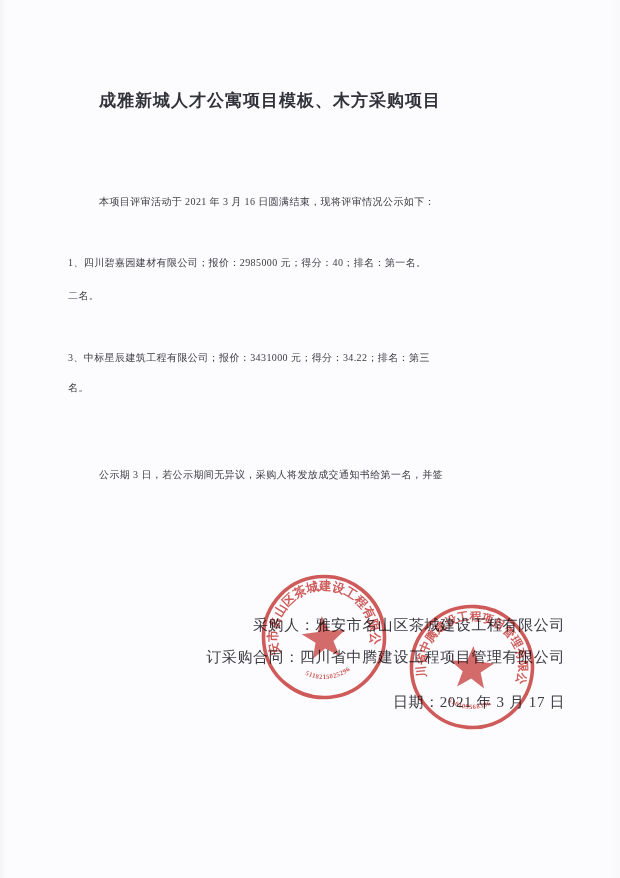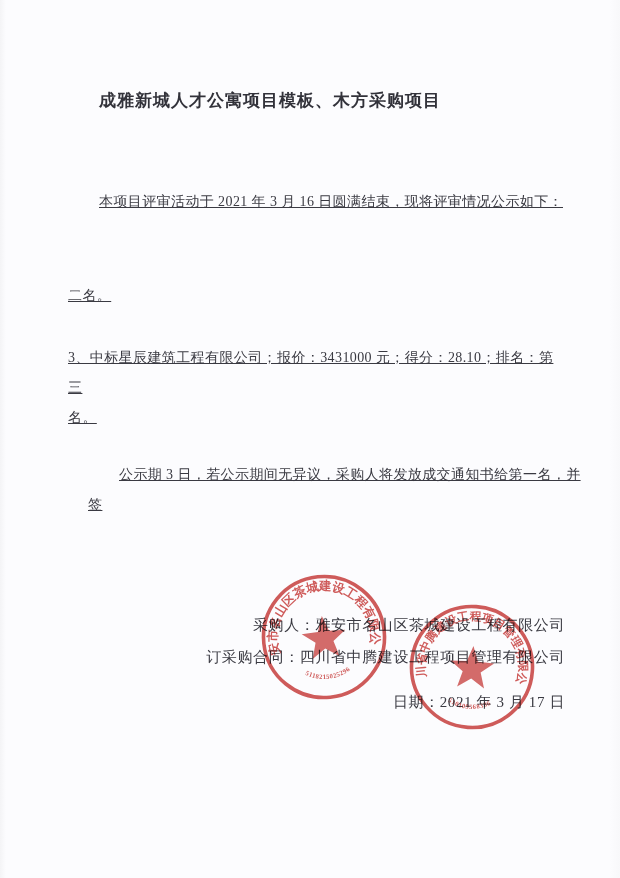--- a/index.html
+++ b/index.html
@@ -11,28 +11,28 @@
     background-image:linear-gradient(90deg, #f4f4f6 0px, #fcfcfe 6px, #fcfcfe 610px, #f8f8fa 620px);
     overflow:hidden;
     font-family:"Liberation Serif","DejaVu Serif",serif;
     color:#3a3a42;
   }
   .title{
     position:absolute;left:0;top:84px;width:540px;
     text-align:center;font-weight:bold;font-size:17px;line-height:33px;
     color:#32323a;letter-spacing:1px;
   }
-  .bodytext{font-size:14px;letter-spacing:0.4px;text-decoration:underline;}
+  .bodytext{font-size:10px;letter-spacing:0.4px;}
   .para{position:absolute;left:68px;width:496px;line-height:30px;}
   .indent{text-indent:31px;}
   .intro{top:187px;}
   .item1{top:248px;}
   .item2{top:281px;}
   .item3{top:343px;}
-  .closing{top:460px;margin-left:20px;}
+  .closing{top:460px;}
   .sig{position:absolute;right:55px;text-align:left;white-space:nowrap;font-size:15px;letter-spacing:0.6px;color:#3a3a42;}
   .sig-purchaser{top:616px;}
   .sig-agency{top:648px;}
   .sig-date{top:693px;}
   .stamp{
     position:absolute;width:140px;height:140px;
     mix-blend-mode:multiply;opacity:0.88;
   }
   .stamp-purchaser{left:254px;top:567px;transform:rotate(-6deg);}
   .stamp-agency{left:402px;top:597px;transform:rotate(4deg);}
@@ -42,27 +42,30 @@
 <body>
 
 <div class="page">
 
   <div class="title">
     <div>成雅新城人才公寓项目模板、木方采购项目</div>
   </div>
 
   <div class="para bodytext intro indent">本项目评审活动于 2021 年 3 月 16 日圆满结束，现将评审情况公示如下：</div>
 
+  <div class="para bodytext item1">
+    <div>1、四川碧嘉园建材有限公司；报价：2985000 元；得分：40；排名：第一名。</div>
+  </div>
 
   <div class="para bodytext item2">
     <div>二名。</div>
   </div>
 
   <div class="para bodytext item3">
-    <div>3、中标星辰建筑工程有限公司；报价：3431000 元；得分：28.10；排名：第三</div>
+    <div>3、中标星辰建筑工程有限公司；报价：3431000 元；得分：34.22；排名：第三</div>
     <div>名。</div>
   </div>
 
   <div class="para bodytext closing">
     <div class="indent">公示期 3 日，若公示期间无异议，采购人将发放成交通知书给第一名，并签</div>
   </div>
 
   <div class="sig sig-purchaser">采购人：雅安市名山区茶城建设工程有限公司</div>
   <div class="sig sig-agency">订采购合同：四川省中腾建设工程项目管理有限公司</div>
   <div class="sig sig-date">日期：2021 年 3 月 17 日</div>

